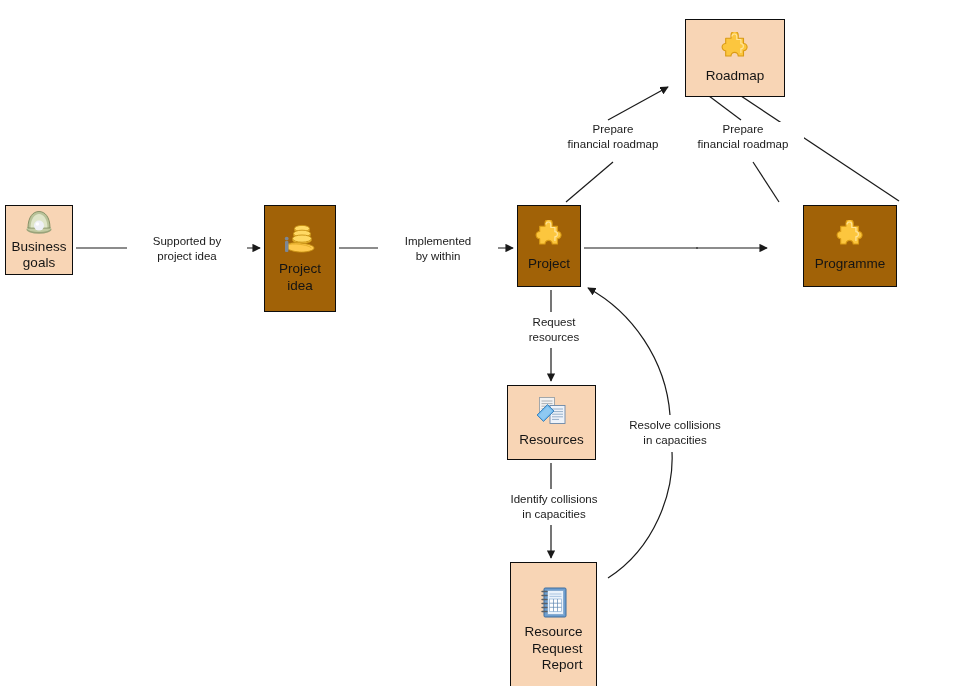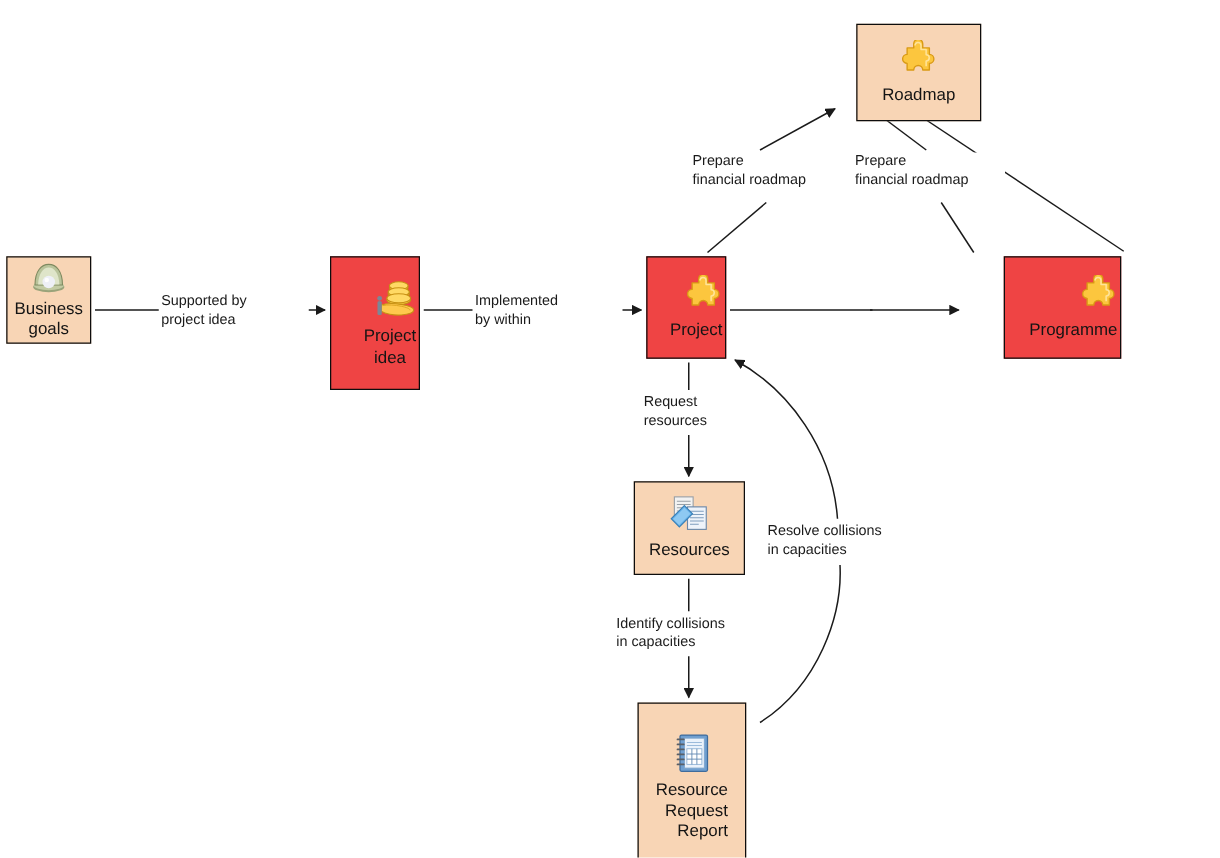--- a/index.html
+++ b/index.html
@@ -37,38 +37,38 @@
     display: flex;
     flex-direction: column;
     align-items: center;
     justify-content: center;
     font-size: 13.5px;
     line-height: 1.22;
     text-align: center;
     color: #141414;
     overflow: hidden;
   }
-  .node.blue  { background: #ef4444; align-items: flex-end; }
+  .node.blue  { background: #a16207; }
   .node.peach { background: #f8d5b5; }
   .node .nicon {
     display: block;
     margin-bottom: 4px;
     line-height: 0;
   }
   .node .nlabel {
     display: block;
     padding: 0 2px;
     white-space: pre-line;
   }
   .edge-label {
     position: absolute;
     font-size: 11.5px;
     line-height: 1.32;
     color: #1a1a1a;
-    text-align: left;
+    text-align: center;
     white-space: pre-line;
     background: #ffffff;
     padding: 0 2px;
   }
 </style>
 </head>
 <body>
 
 <div id="canvas">
 

